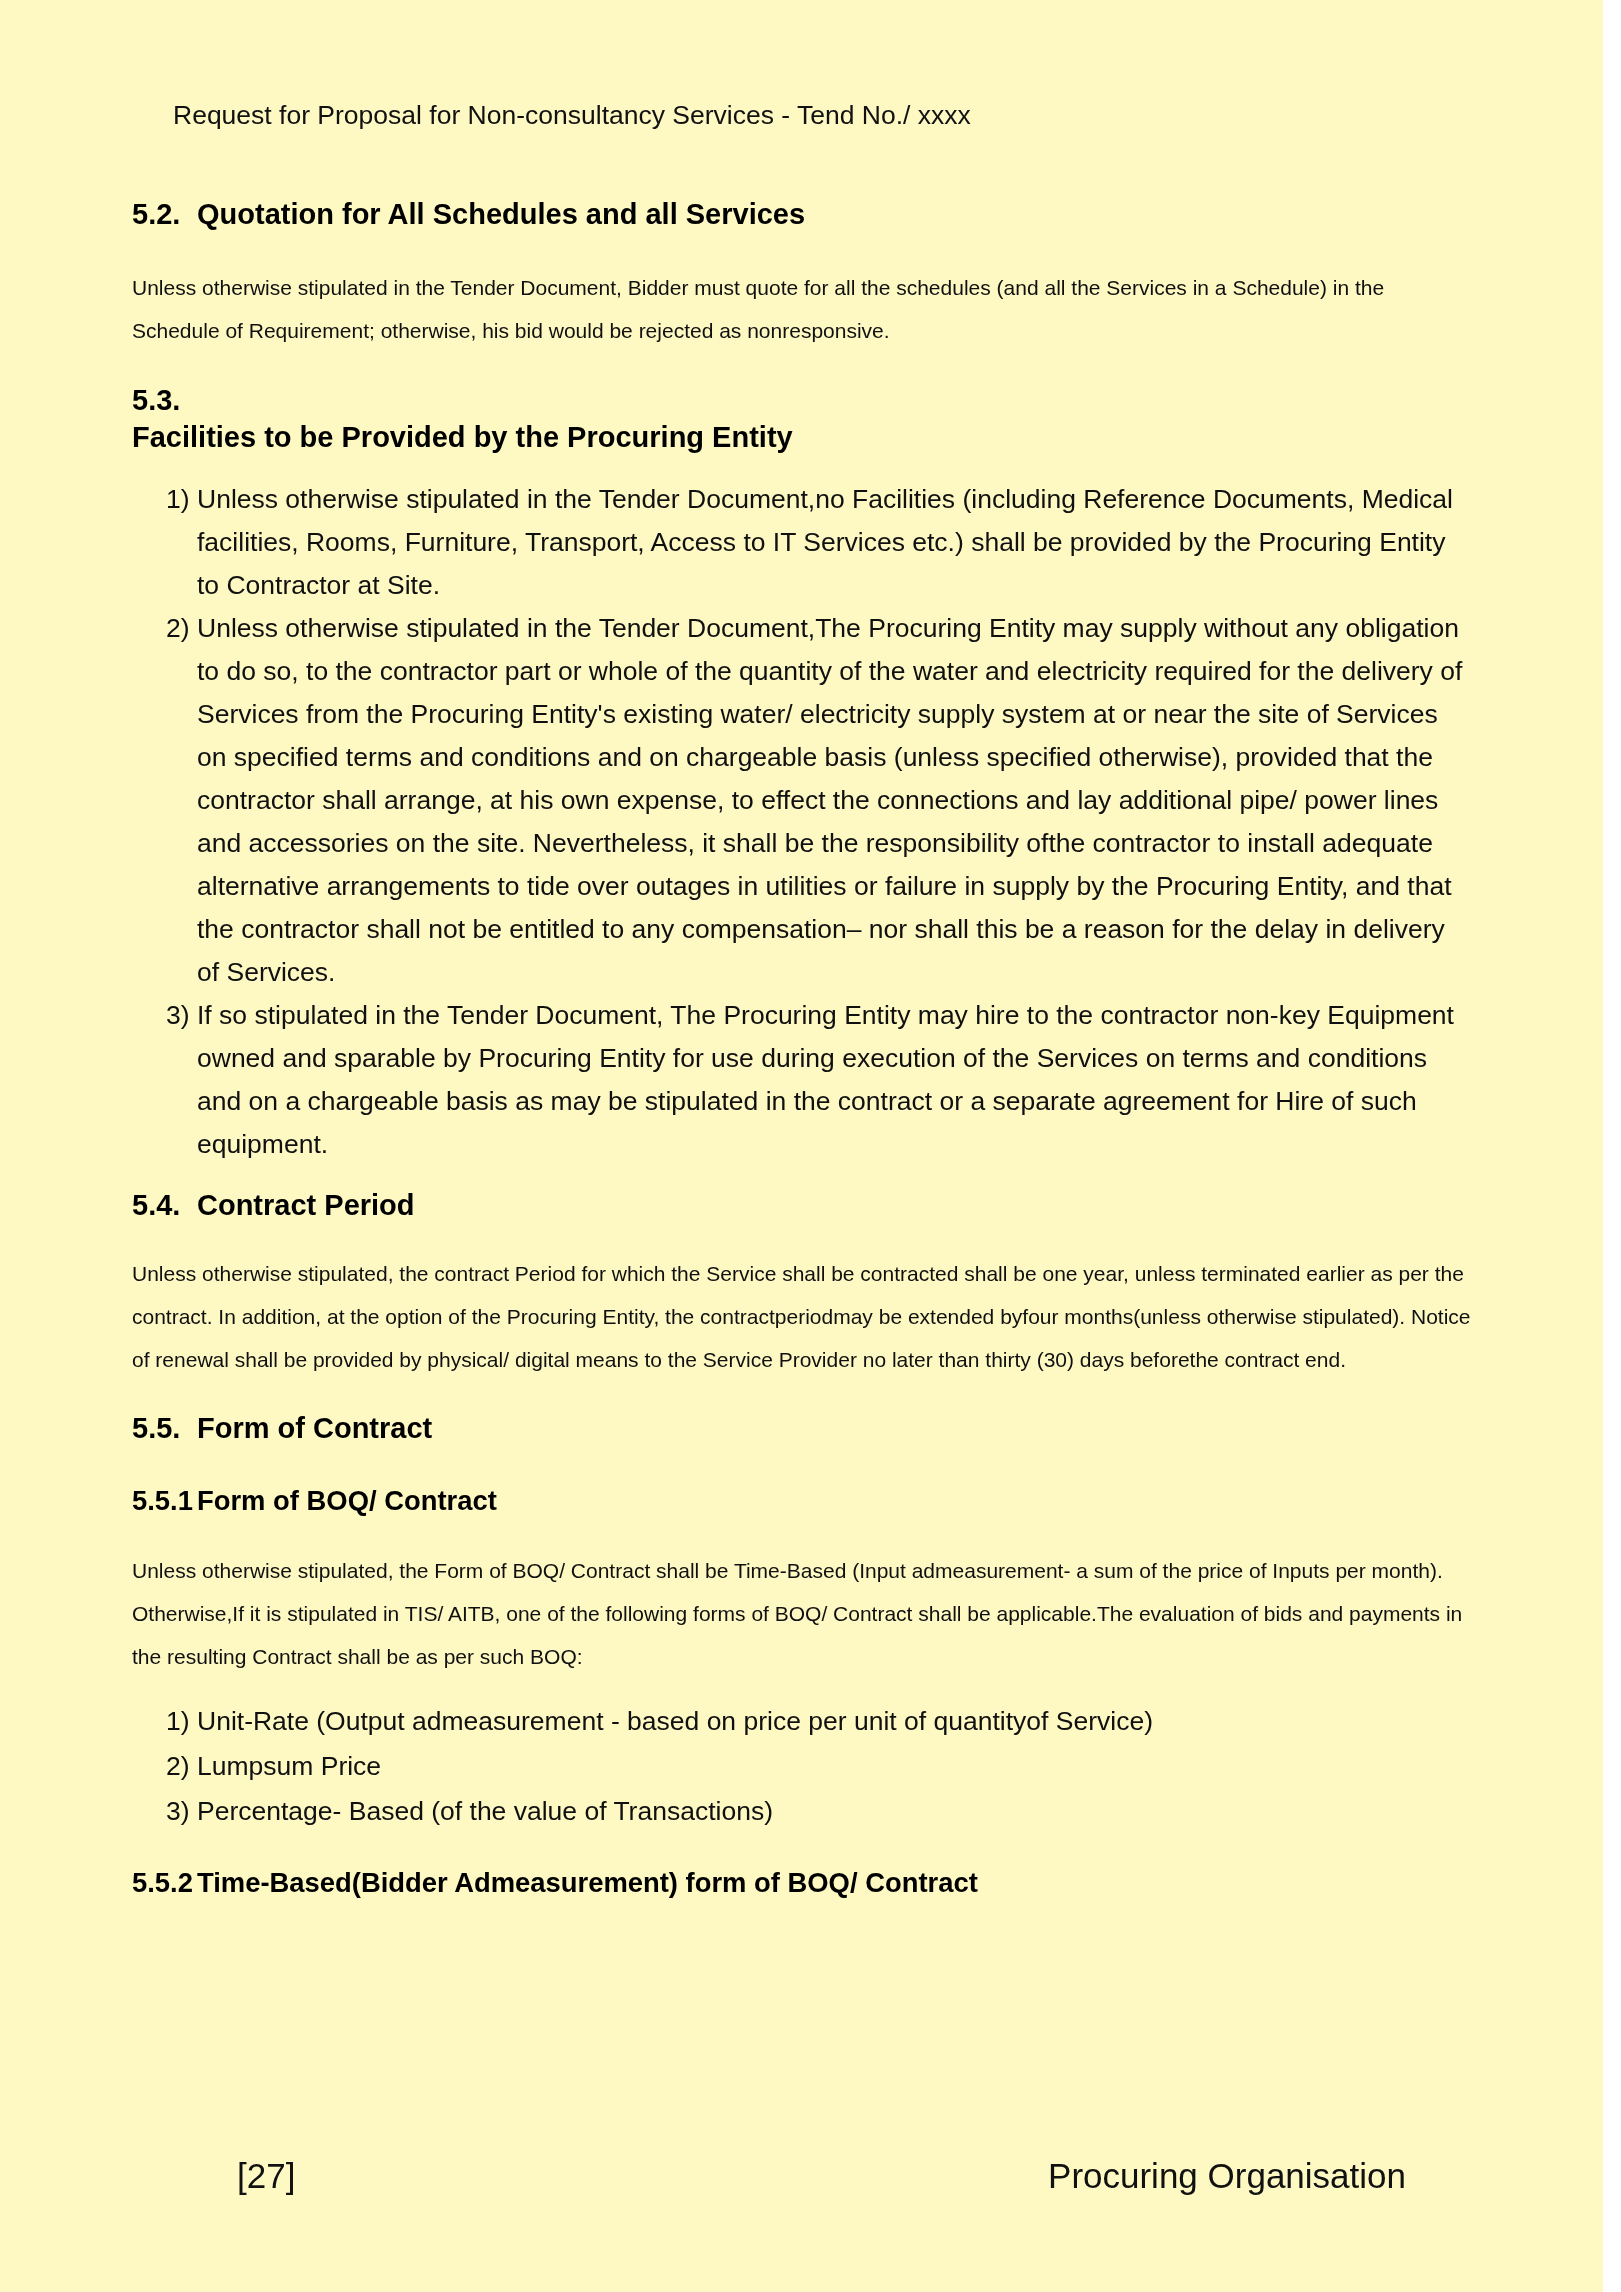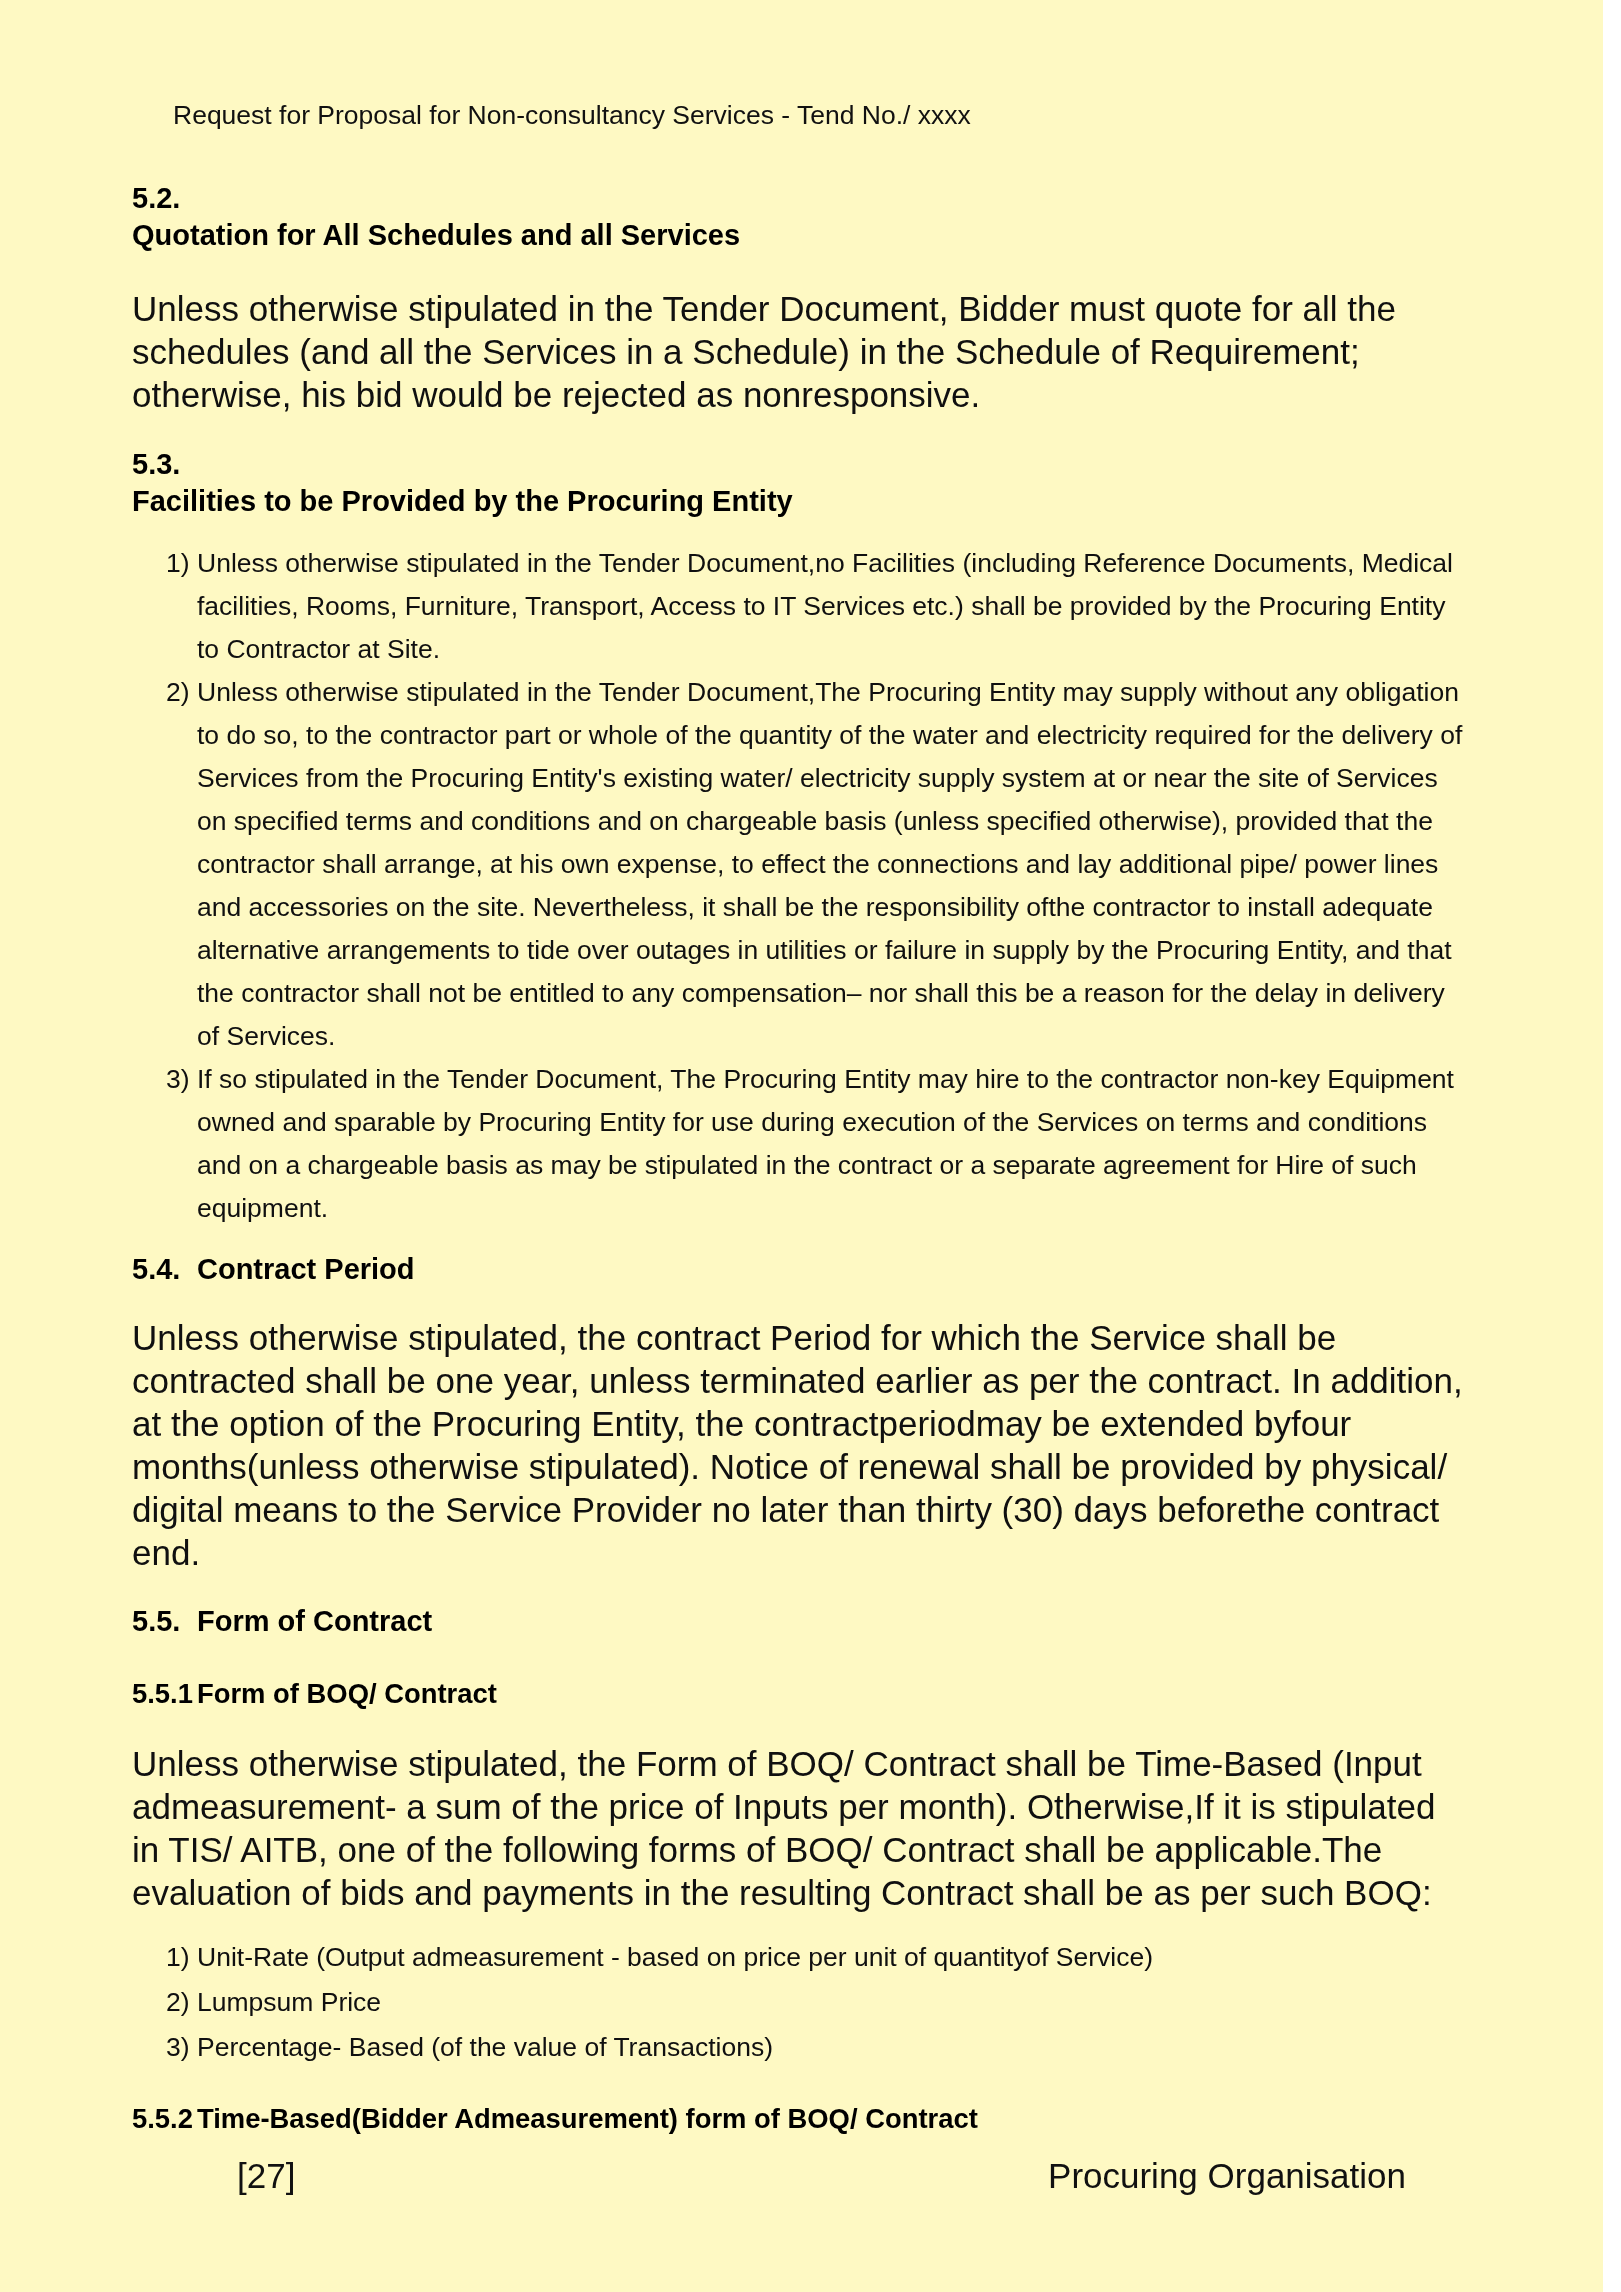--- a/index.html
+++ b/index.html
@@ -39,39 +39,39 @@
     font-size: 27.4px;
     line-height: 35px;
     color: #000000;
   }
   .h2 .hnum, .h3 .hnum {
     flex: none;
     width: 65px;
   }
   .para {
     margin: 0;
-    font-size: 35px;
+    font-size: 21px;
     line-height: 43px;
     color: #101010;
   }
   .olist { margin: 0; }
   .oitem {
     display: flex;
     font-size: 26.5px;
     line-height: 43px;
     color: #101010;
   }
   .omarker {
     flex: none;
     margin-left: 34px;
     width: 31px;
   }
   .otext { flex: 1; }
 
-  .h2.s52 { margin-top: 48px; flex-direction: column; }
+  .h2.s52 { margin-top: 64px; }
   .para.p52 { margin-top: 33px; }
   .h2.s53 { margin-top: 30px; flex-direction: column; }
   .olist.l53 { margin-top: 21.6px; }
   .h2.s54 { margin-top: 21.6px; }
   .para.p54 { margin-top: 28px; }
   .h2.s55 { margin-top: 29px; }
   .h3.s551 { margin-top: 36px; }
   .para.p551 { margin-top: 31px; }
   .olist.l551 { margin-top: 20.6px; }
   .olist.l551 .oitem { line-height: 45px; }

